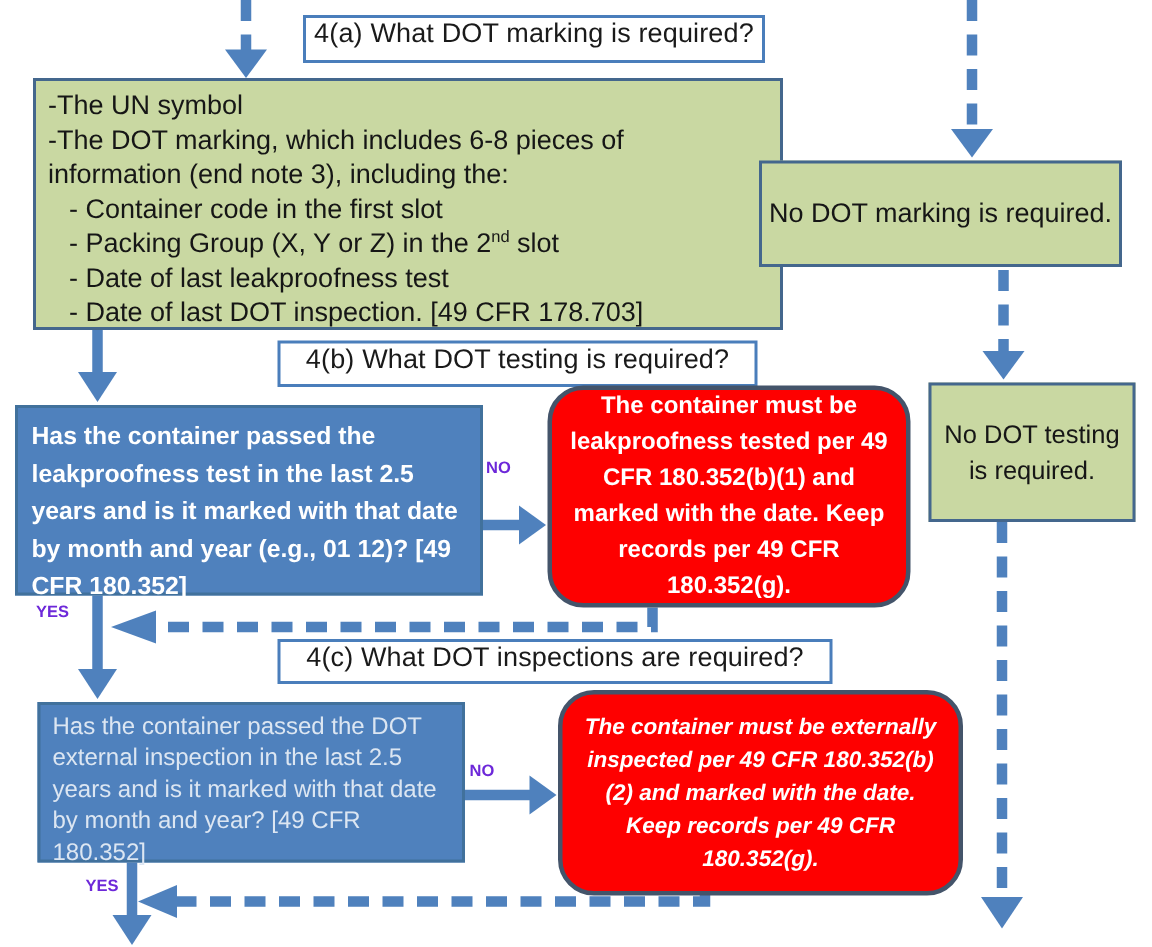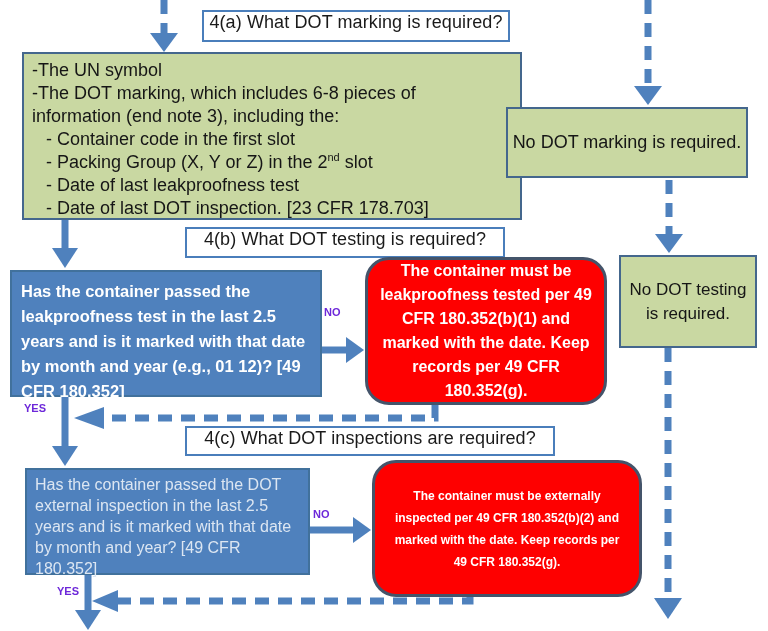--- a/index.html
+++ b/index.html
@@ -24,21 +24,21 @@
     background:#4f81bd;border:2px solid #41719c;color:#ffffff;
   }
   .blue-box.q1{font-weight:bold;font-size:16.5px;line-height:25px;padding:7px 9px;}
   .blue-box.q2{font-weight:normal;color:#dce6f2;font-size:16px;line-height:21px;padding:4px 8px;}
   .red-box{
     background:#fe0000;border:3px solid #44546a;border-radius:24px;color:#ffffff;
     font-weight:bold;text-align:center;display:flex;align-items:center;justify-content:center;
     padding:6px 12px;
   }
   .red-box.a1{font-size:16px;line-height:24px;}
-  .red-box.a2{font-size:12px;line-height:22px;}
+  .red-box.a2{font-size:15px;line-height:22px;font-style:italic;}
   .yn-label{position:absolute;font-weight:bold;color:#6d28d9;font-size:11px;}
   sup{font-size:11px;line-height:0;}
 </style>
 </head>
 <body>
 
 <div class="stage">
 
   <svg width="768" height="631" viewBox="0 0 768 631">
 
@@ -84,21 +84,21 @@
     <span>4(c) What DOT inspections are required?</span>
   </div>
 
   <div class="box green-box info-box" style="left:22px;top:52px;width:500px;height:168px;">
     <div>-The UN symbol</div>
     <div>-The DOT marking, which includes 6-8 pieces of</div>
     <div>information (end note 3), including the:</div>
     <div class="indent">- Container code in the first slot</div>
     <div class="indent"><span>- Packing Group (X, Y or Z) in the 2</span><sup>nd</sup><span> slot</span></div>
     <div class="indent">- Date of last leakproofness test</div>
-    <div class="indent">- Date of last DOT inspection. [23 CFR 178.703]</div>
+    <div class="indent">- Date of last DOT inspection. [49 CFR 178.703]</div>
   </div>
 
   <div class="box green-box center" style="left:619px;top:255px;width:138px;height:93px;font-size:17px;line-height:24px;padding:2px 6px;">
     <span>No DOT testing is required.</span>
   </div>
   <div class="box green-box center" style="left:506px;top:107px;width:242px;height:71px;font-size:18px;">
     <span>No DOT marking is required.</span>
   </div>
 
   <div class="box blue-box q1" style="left:10px;top:270px;width:312px;height:127px;">

